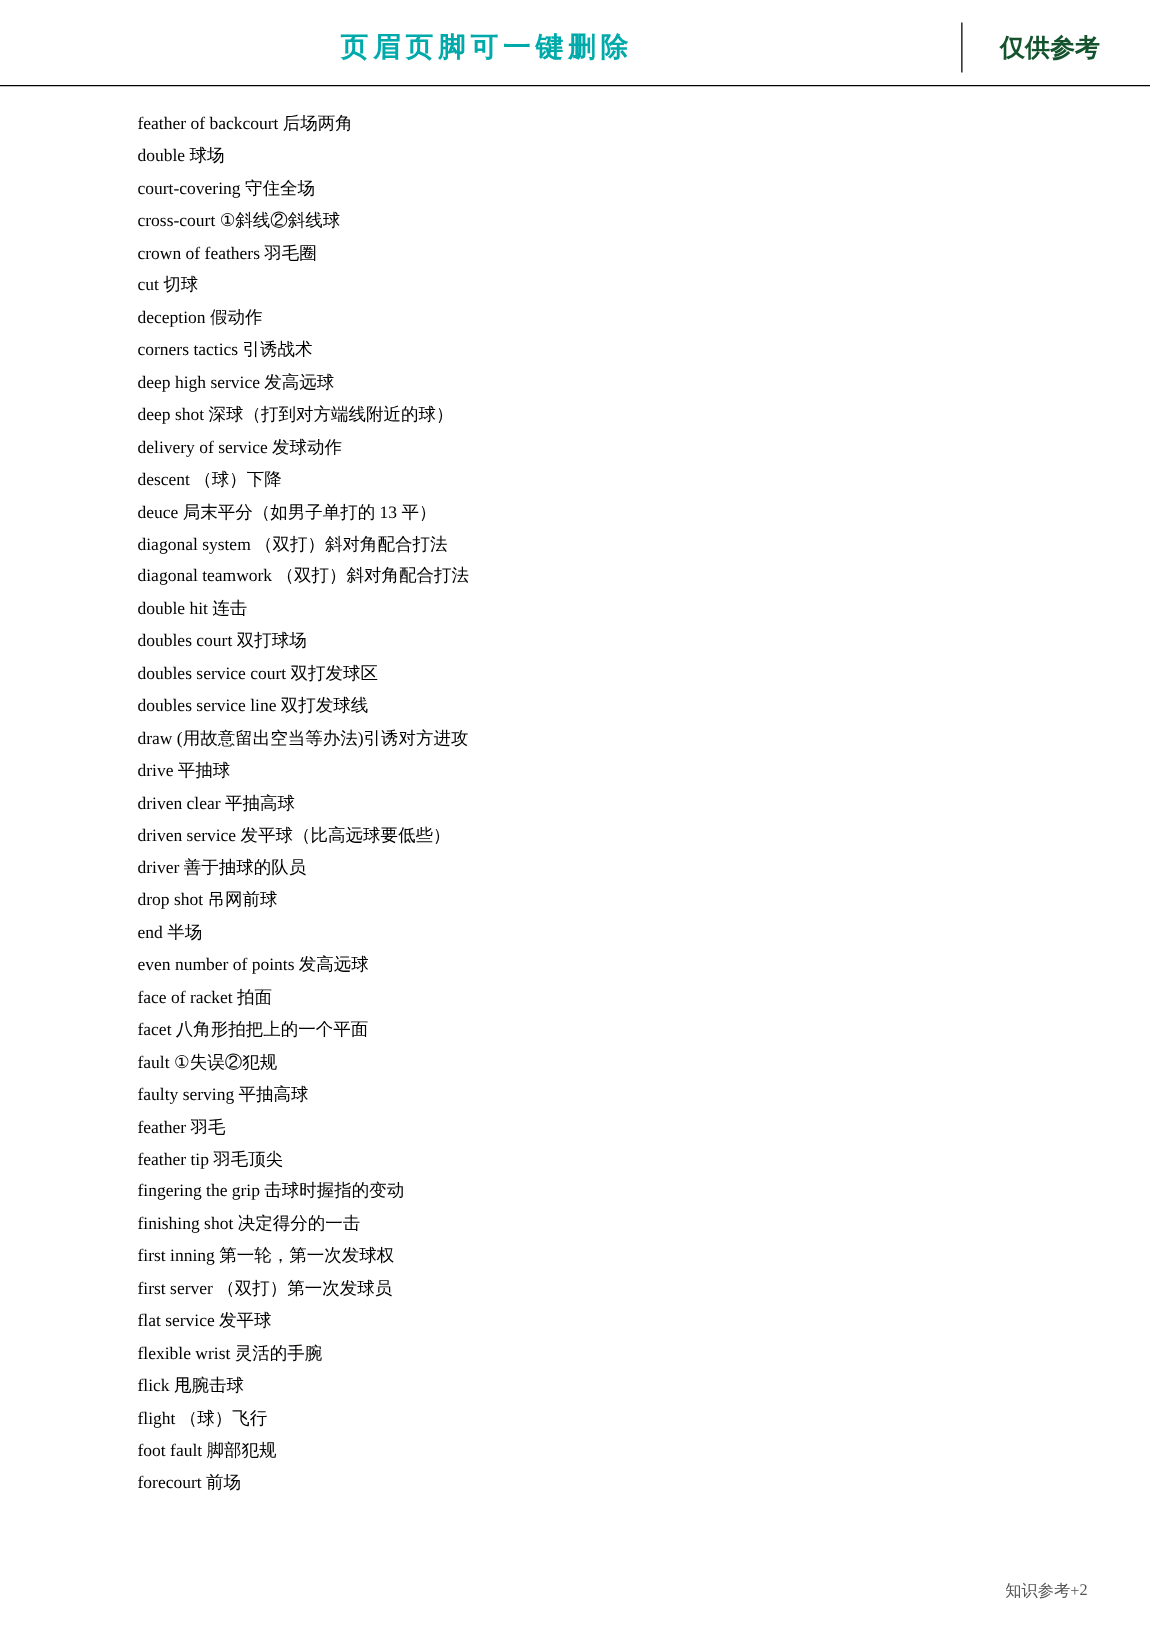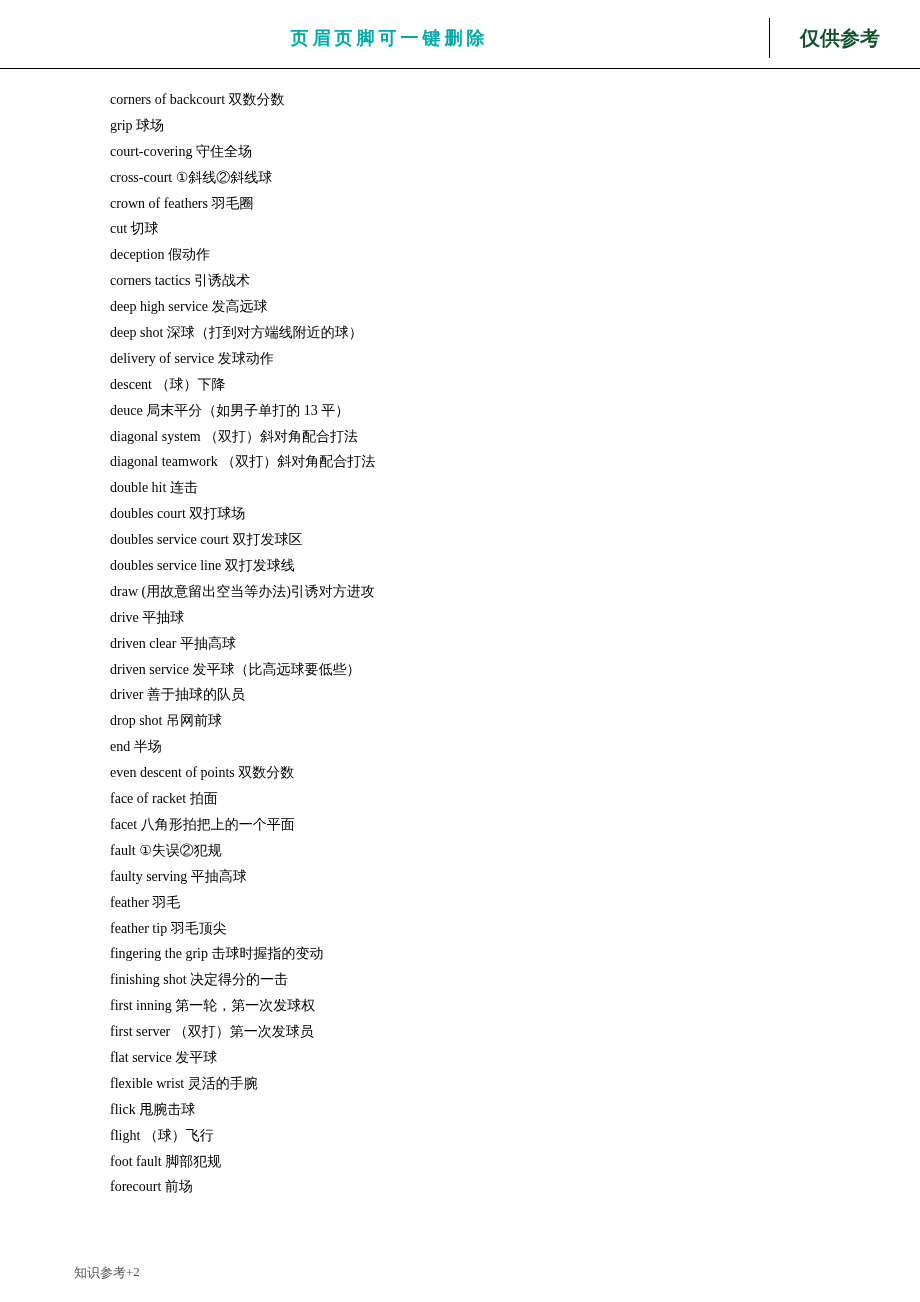--- a/index.html
+++ b/index.html
@@ -24,21 +24,21 @@
       padding: 18px 40px 10px 40px;
       border-bottom: 1px solid #000;
     }
 
     .header-left {
       flex: 1;
       text-align: center;
     }
 
     .header-title {
-      font-size: 18px;
+      font-size: 22px;
       font-weight: bold;
       color: #00aaaa;
       letter-spacing: 4px;
     }
 
     .header-divider {
       width: 1px;
       height: 40px;
       background: #000;
       margin: 0 30px;
@@ -60,41 +60,41 @@
       font-size: 14px;
       color: #000;
     }
 
     .footer {
       position: absolute;
       bottom: 20px;
       left: 0;
       right: 0;
       display: flex;
-      justify-content: flex-start;
-      padding: 0 74px;
+      justify-content: flex-end;
+      padding: 0 50px;
       font-size: 13px;
       color: #555;
     }
   </style>
 </head>
 <body>
 
 <div class="header">
   <div class="header-left">
     <span class="header-title">页眉页脚可一键删除</span>
   </div>
   <div class="header-divider"></div>
   <div class="header-right">仅供参考</div>
 </div>
 
 <div class="content">
   <div id="terms-container">
-      <div class="term-line">corners of backcourt  双数分数</div>
-      <div class="term-line">grip  球场</div>
+      <div class="term-line">feather of backcourt  后场两角</div>
+      <div class="term-line">double  球场</div>
       <div class="term-line">court-covering  守住全场</div>
       <div class="term-line">cross-court  ①斜线②斜线球</div>
       <div class="term-line">crown of feathers  羽毛圈</div>
       <div class="term-line">cut  切球</div>
       <div class="term-line">deception  假动作</div>
       <div class="term-line">corners tactics  引诱战术</div>
       <div class="term-line">deep high service  发高远球</div>
       <div class="term-line">deep shot  深球（打到对方端线附近的球）</div>
       <div class="term-line">delivery of service  发球动作</div>
       <div class="term-line">descent  （球）下降</div>
@@ -105,21 +105,21 @@
       <div class="term-line">doubles court  双打球场</div>
       <div class="term-line">doubles service court  双打发球区</div>
       <div class="term-line">doubles service line  双打发球线</div>
       <div class="term-line">draw (用故意留出空当等办法)引诱对方进攻</div>
       <div class="term-line">drive  平抽球</div>
       <div class="term-line">driven clear  平抽高球</div>
       <div class="term-line">driven service  发平球（比高远球要低些）</div>
       <div class="term-line">driver  善于抽球的队员</div>
       <div class="term-line">drop shot  吊网前球</div>
       <div class="term-line">end  半场</div>
-      <div class="term-line">even descent of points  双数分数</div>
+      <div class="term-line">even number of points  发高远球</div>
       <div class="term-line">face of racket  拍面</div>
       <div class="term-line">facet  八角形拍把上的一个平面</div>
       <div class="term-line">fault  ①失误②犯规</div>
       <div class="term-line">faulty serving  平抽高球</div>
       <div class="term-line">feather  羽毛</div>
       <div class="term-line">feather tip  羽毛顶尖</div>
       <div class="term-line">fingering the grip  击球时握指的变动</div>
       <div class="term-line">finishing shot  决定得分的一击</div>
       <div class="term-line">first inning  第一轮，第一次发球权</div>
       <div class="term-line">first server  （双打）第一次发球员</div>

